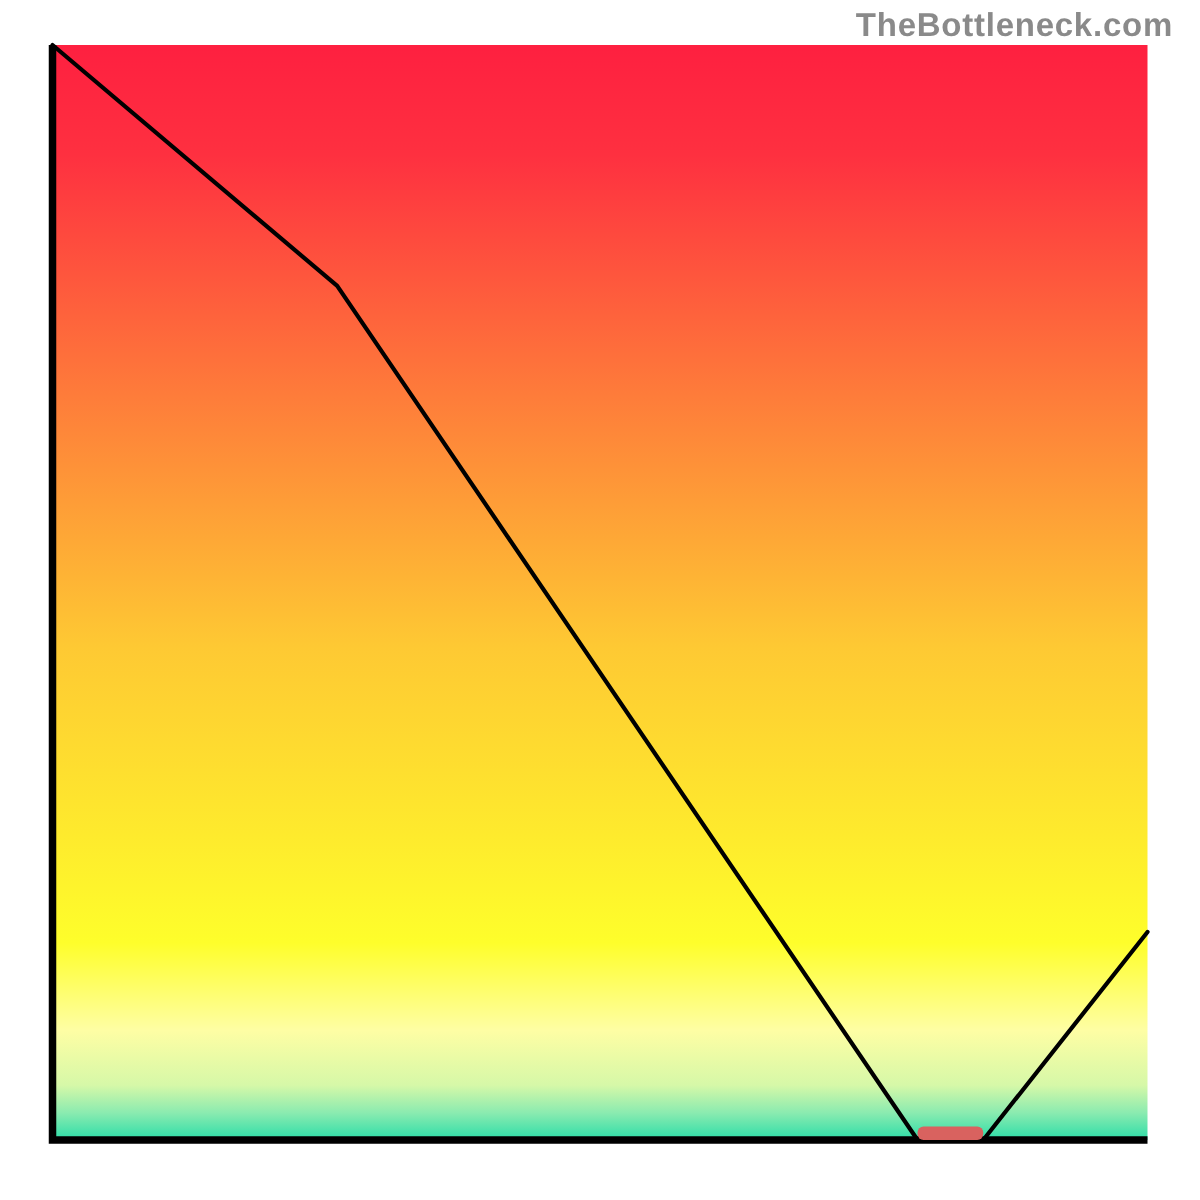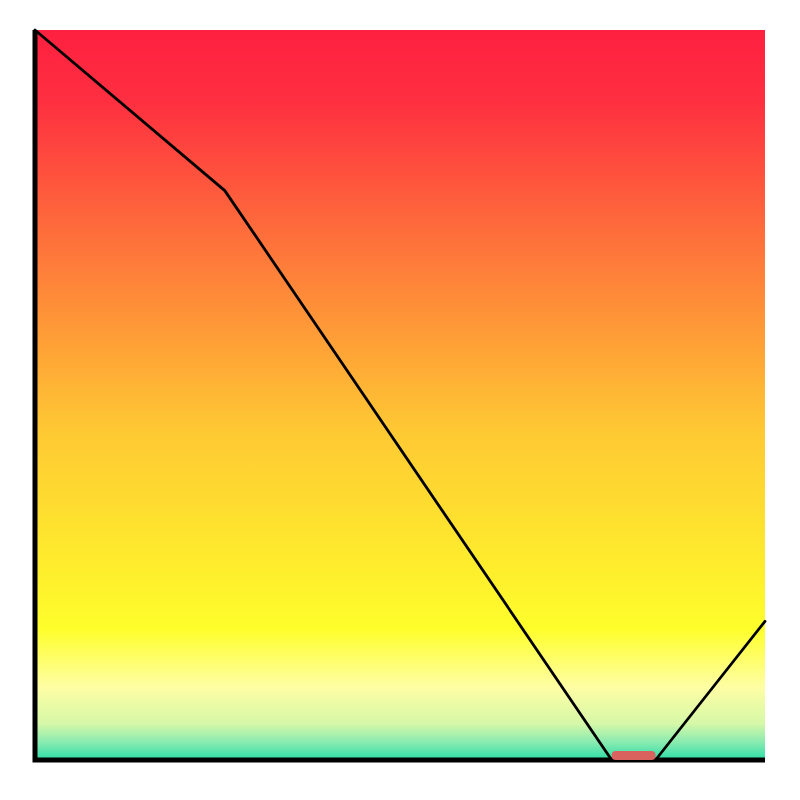--- a/index.html
+++ b/index.html
@@ -25,20 +25,21 @@
     font-size: 22px;
     font-weight: bold;
     color: #8a8a8a;
     letter-spacing: 0.5px;
   }
 </style>
 </head>
 <body>
 
 <div class="canvas-wrap">
+  <div class="watermark">TheBottleneck.com</div>
   <svg id="chart-svg" width="800" height="800" viewBox="0 0 800 800">
     <defs>
       <linearGradient id="bg-grad" x1="0" y1="0" x2="0" y2="1">
           <stop offset="0%" stop-color="#fe2040"></stop>
           <stop offset="10%" stop-color="#fe3040"></stop>
           <stop offset="32%" stop-color="#fe7c3a"></stop>
           <stop offset="55.00000000000001%" stop-color="#fec933"></stop>
           <stop offset="72%" stop-color="#feea2d"></stop>
           <stop offset="82%" stop-color="#fefe2b"></stop>
           <stop offset="90%" stop-color="#fefea4"></stop>

